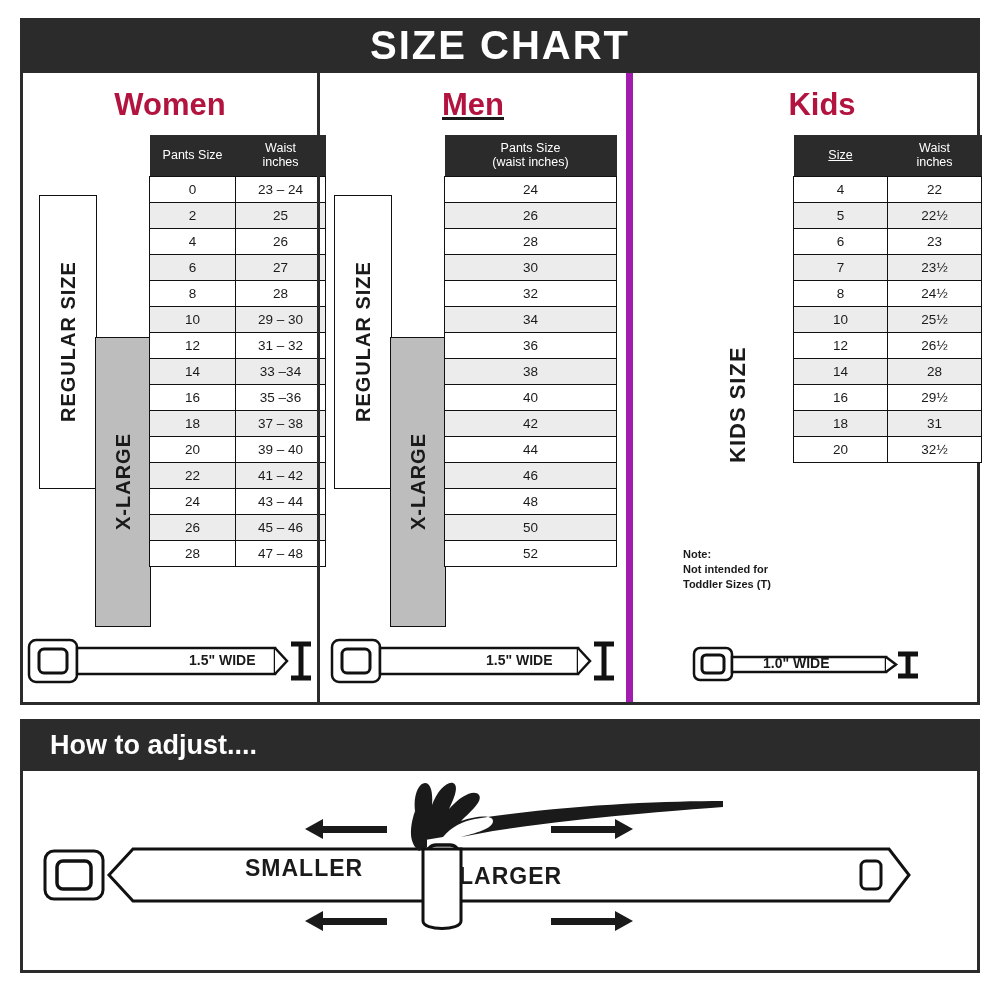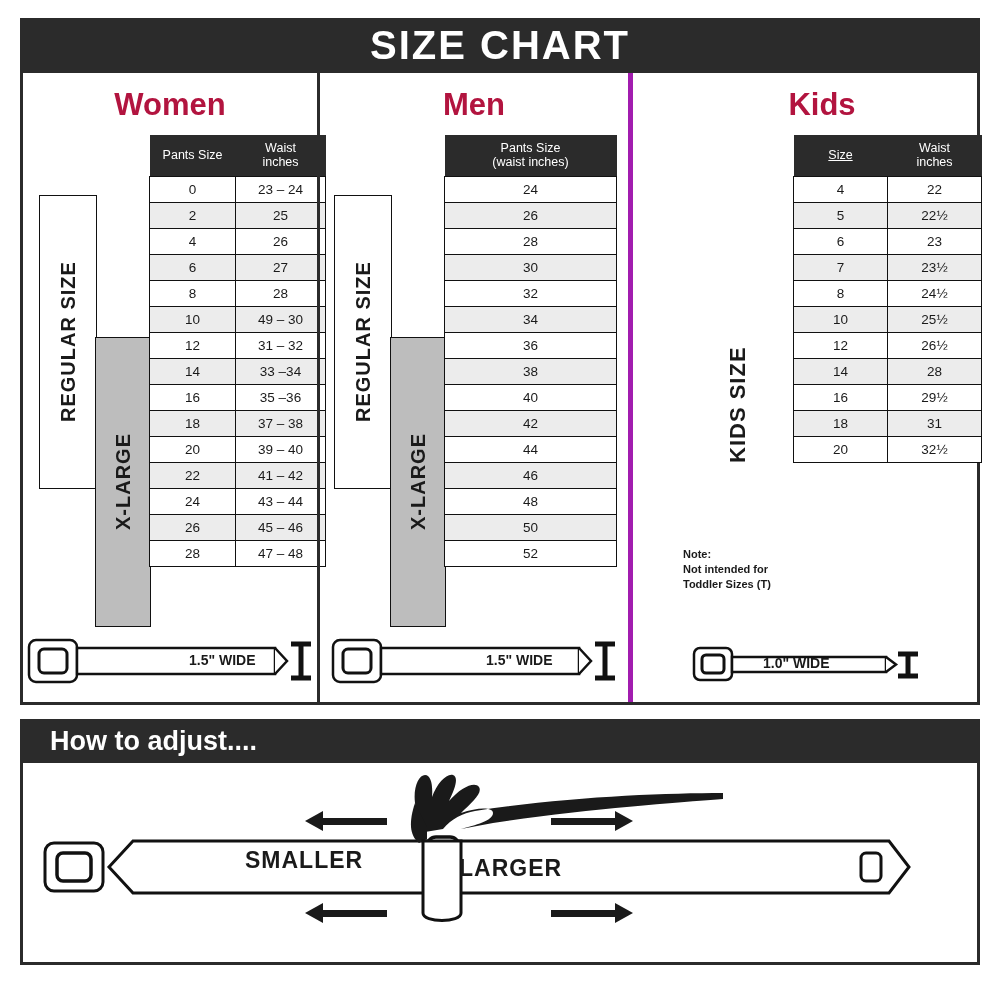--- a/index.html
+++ b/index.html
@@ -45,21 +45,21 @@
     border-top: none;
     height: 632px;
     box-sizing: border-box;
   }
   .panel {
     position: relative;
     box-sizing: border-box;
     padding-top: 8px;
   }
   .panel.women { width: 328px; }
-  .panel.men   { width: 362px; border-left: 3px solid #2b2b2b; border-right: 5px solid #a21caf;}
+  .panel.men   { width: 362px; border-left: 3px solid #2b2b2b; border-right: 7px solid #a21caf; text-decoration: underline;}
   .panel.kids  { flex: 1; padding-left: 34px; }
 
   .panel-heading {
     text-align: center;
     color: #b2143f;
     font-size: 31px;
     font-weight: bold;
     margin: 6px 0 12px 0;
   }
 
@@ -139,21 +139,21 @@
   .belt-label {
     font-size: 14px;
     font-weight: bold;
   }
 
   
   .adjust-bar {
     margin-top: 14px;
     background: #2b2b2b;
     color: #ffffff;
-    height: 44px;
+    height: 52px;
     display: flex;
     align-items: center;
     padding-left: 30px;
     box-sizing: border-box;
   }
   .adjust-bar .adjust-text {
     font-size: 27px;
     font-weight: bold;
   }
   .adjust-area {
@@ -214,21 +214,21 @@
               <tr class="alt">
                 <td>6</td>
                 <td>27</td>
               </tr>
               <tr>
                 <td>8</td>
                 <td>28</td>
               </tr>
               <tr class="alt">
                 <td>10</td>
-                <td>49 – 30</td>
+                <td>29 – 30</td>
               </tr>
               <tr>
                 <td>12</td>
                 <td>31 – 32</td>
               </tr>
               <tr class="alt">
                 <td>14</td>
                 <td>33 –34</td>
               </tr>
               <tr>

